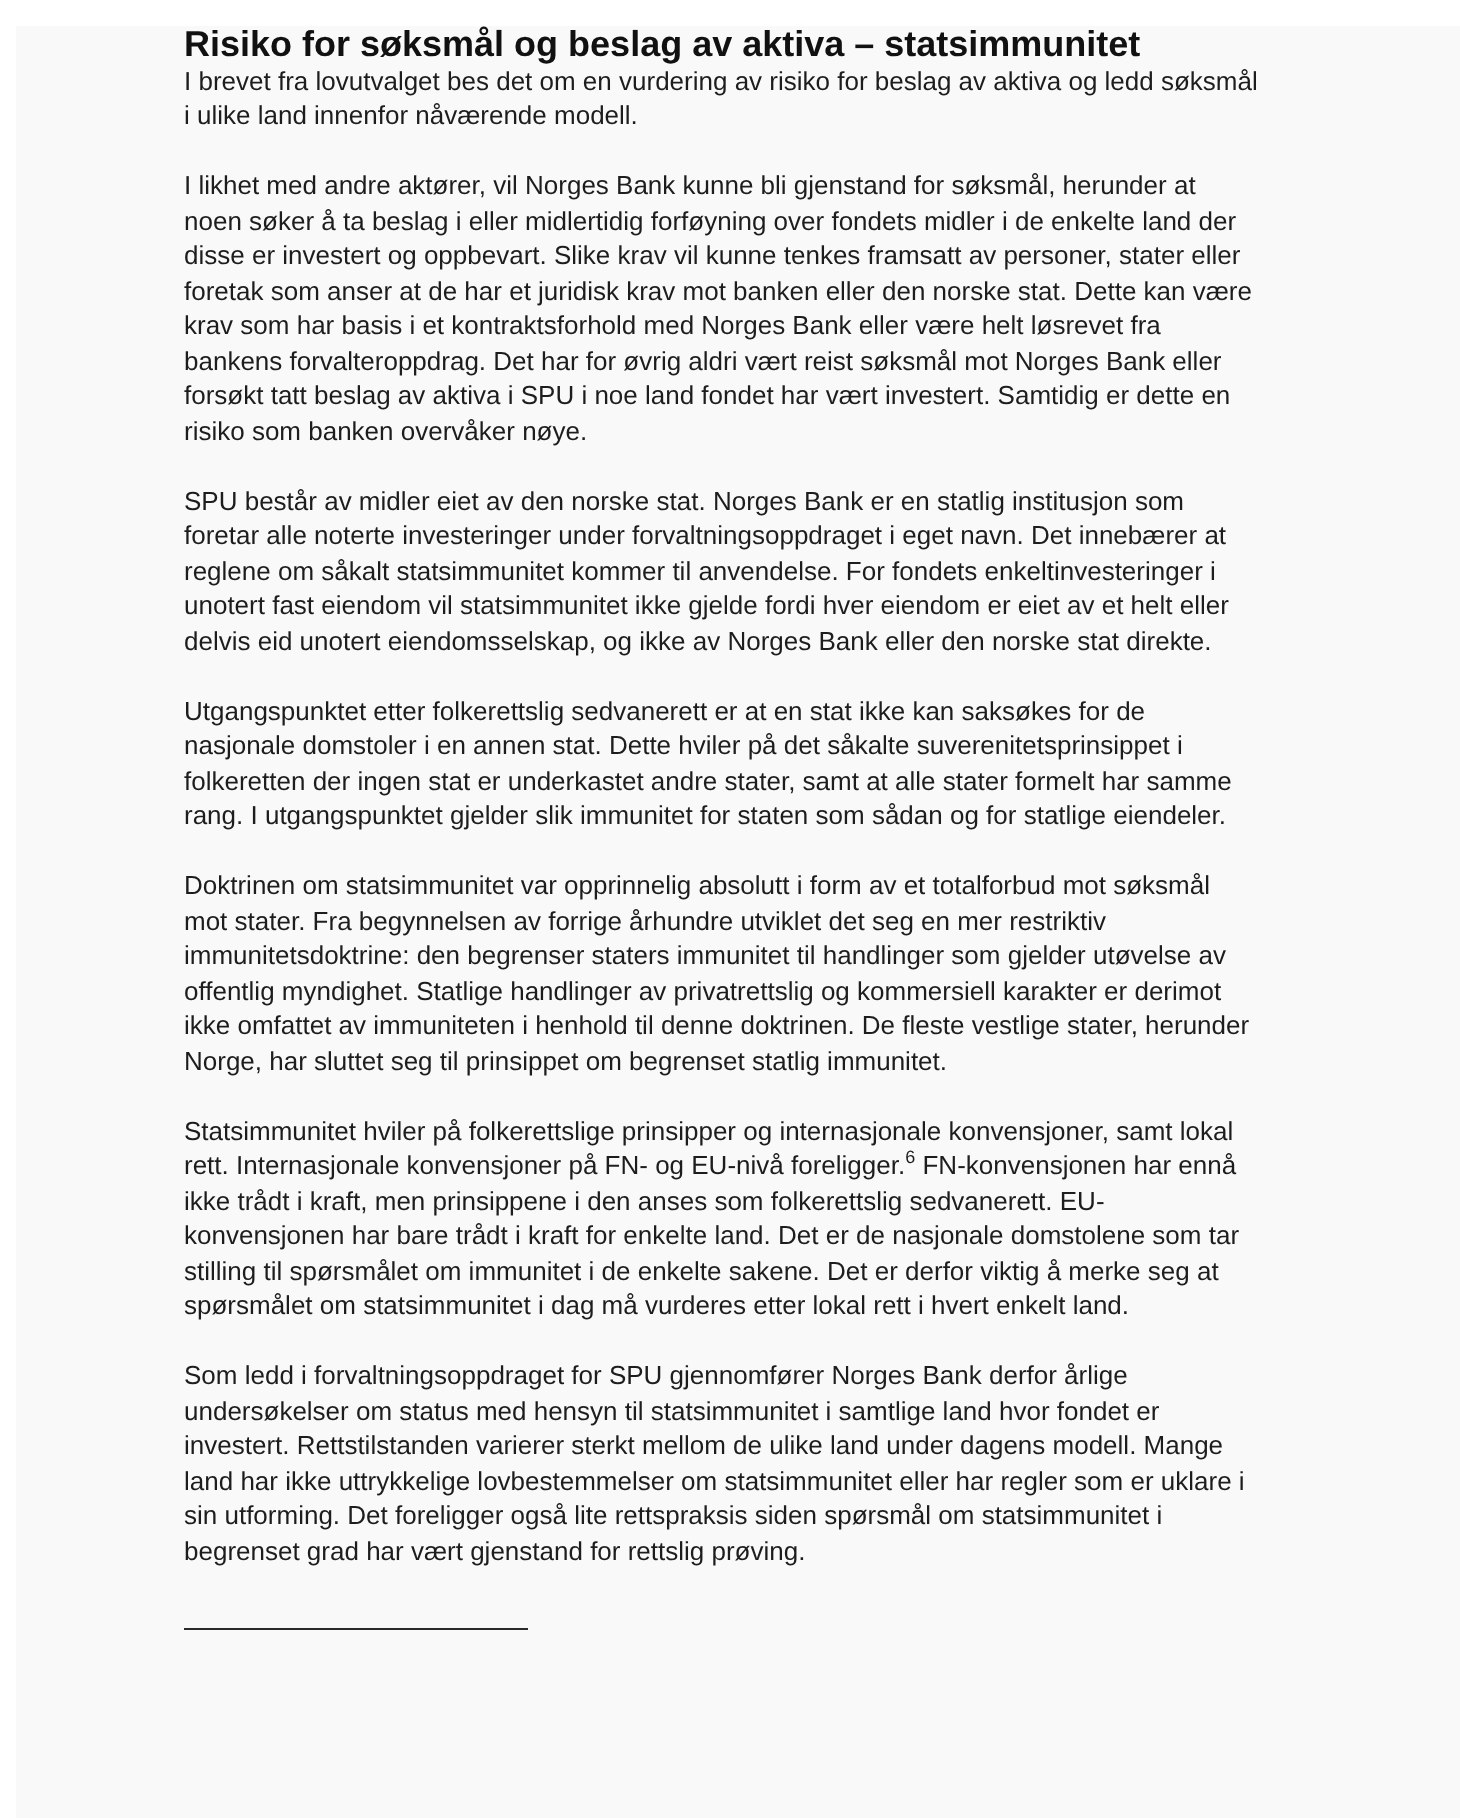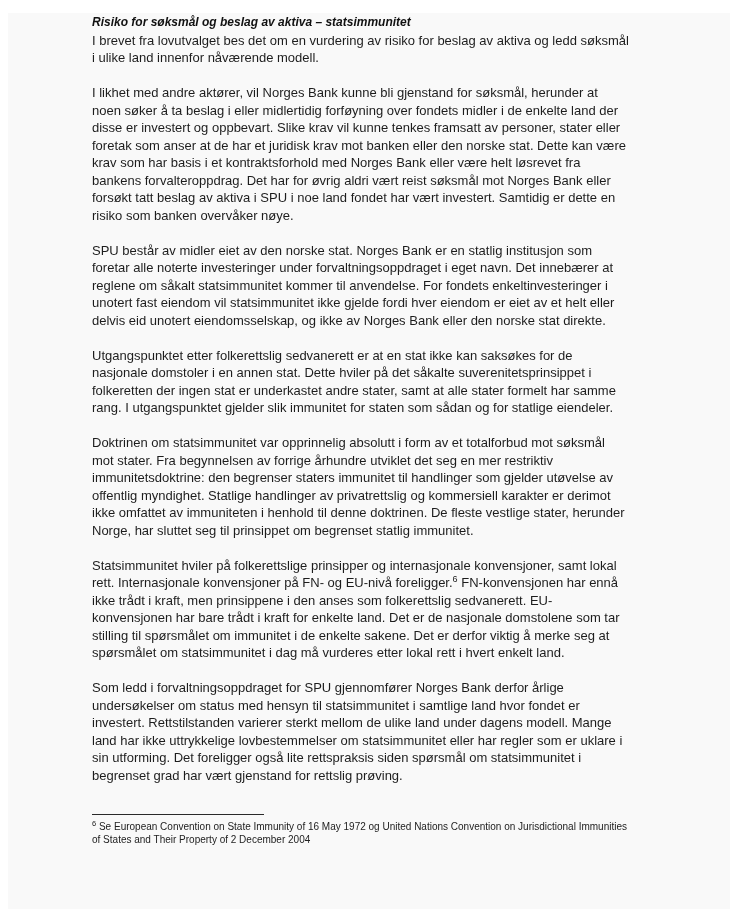--- a/index.html
+++ b/index.html
@@ -26,25 +26,24 @@
     left: 92px;
     top: 14px;
     width: 537px;
     color: #1d1d1d;
     font-family: "Liberation Sans", sans-serif;
     font-size: 13px;
     line-height: 17.5px;
     text-align: left;
   }
   .doc-title {
-    font-size: 12px;
+    font-size: 18px;
     font-weight: bold;
     color: #111111;
     margin: 0;
-    font-style: italic;
   }
   .content p {
     margin: 0 0 17.5px 0;
   }
   sup.ref {
     font-size: 9px;
     line-height: 0;
     vertical-align: super;
   }
   .footnote {
@@ -84,16 +83,15 @@
   <p>Utgangspunktet etter folkerettslig sedvanerett er at en stat ikke kan saksøkes for de nasjonale domstoler i en annen stat. Dette hviler på det såkalte suverenitetsprinsippet i folkeretten der ingen stat er underkastet andre stater, samt at alle stater formelt har samme rang. I utgangspunktet gjelder slik immunitet for staten som sådan og for statlige eiendeler.</p>
 
   <p>Doktrinen om statsimmunitet var opprinnelig absolutt i form av et totalforbud mot søksmål mot stater. Fra begynnelsen av forrige århundre utviklet det seg en mer restriktiv immunitetsdoktrine: den begrenser staters immunitet til handlinger som gjelder utøvelse av offentlig myndighet. Statlige handlinger av privatrettslig og kommersiell karakter er derimot ikke omfattet av immuniteten i henhold til denne doktrinen. De fleste vestlige stater, herunder Norge, har sluttet seg til prinsippet om begrenset statlig immunitet.</p>
 
   <p><span>Statsimmunitet hviler på folkerettslige prinsipper og internasjonale konvensjoner, samt lokal rett. Internasjonale konvensjoner på FN- og EU-nivå foreligger.</span><sup class="ref">6</sup> <span>FN-konvensjonen har ennå ikke trådt i kraft, men prinsippene i den anses som folkerettslig sedvanerett. EU-konvensjonen har bare trådt i kraft for enkelte land. Det er de nasjonale domstolene som tar stilling til spørsmålet om immunitet i de enkelte sakene. Det er derfor viktig å merke seg at spørsmålet om statsimmunitet i dag må vurderes etter lokal rett i hvert enkelt land.</span></p>
 
   <p>Som ledd i forvaltningsoppdraget for SPU gjennomfører Norges Bank derfor årlige undersøkelser om status med hensyn til statsimmunitet i samtlige land hvor fondet er investert. Rettstilstanden varierer sterkt mellom de ulike land under dagens modell. Mange land har ikke uttrykkelige lovbestemmelser om statsimmunitet eller har regler som er uklare i sin utforming. Det foreligger også lite rettspraksis siden spørsmål om statsimmunitet i begrenset grad har vært gjenstand for rettslig prøving.</p>
 
   <div class="footnote">
     <div class="fn-rule"></div>
-    <p class="fn-text"><sup class="ref">6</sup> <span>Se European Convention on State Immunity of 16 May 1972 og United Nations Convention on Jurisdictional Immunities of States and Their Property of 2 December 2004</span></p>
   </div>
 
 </div>
 
 </body></html>

